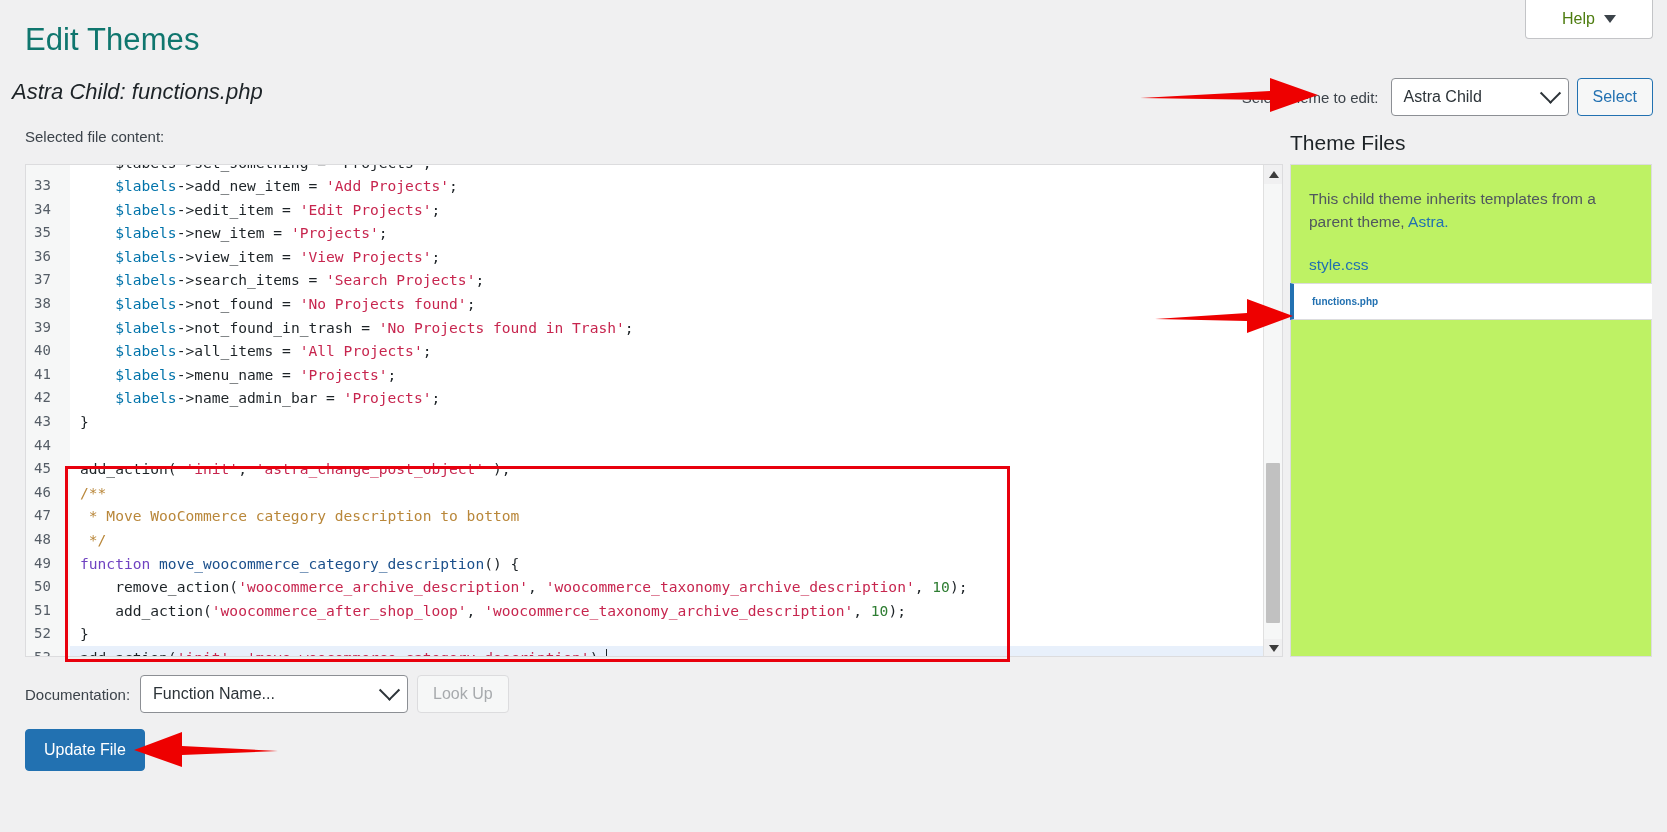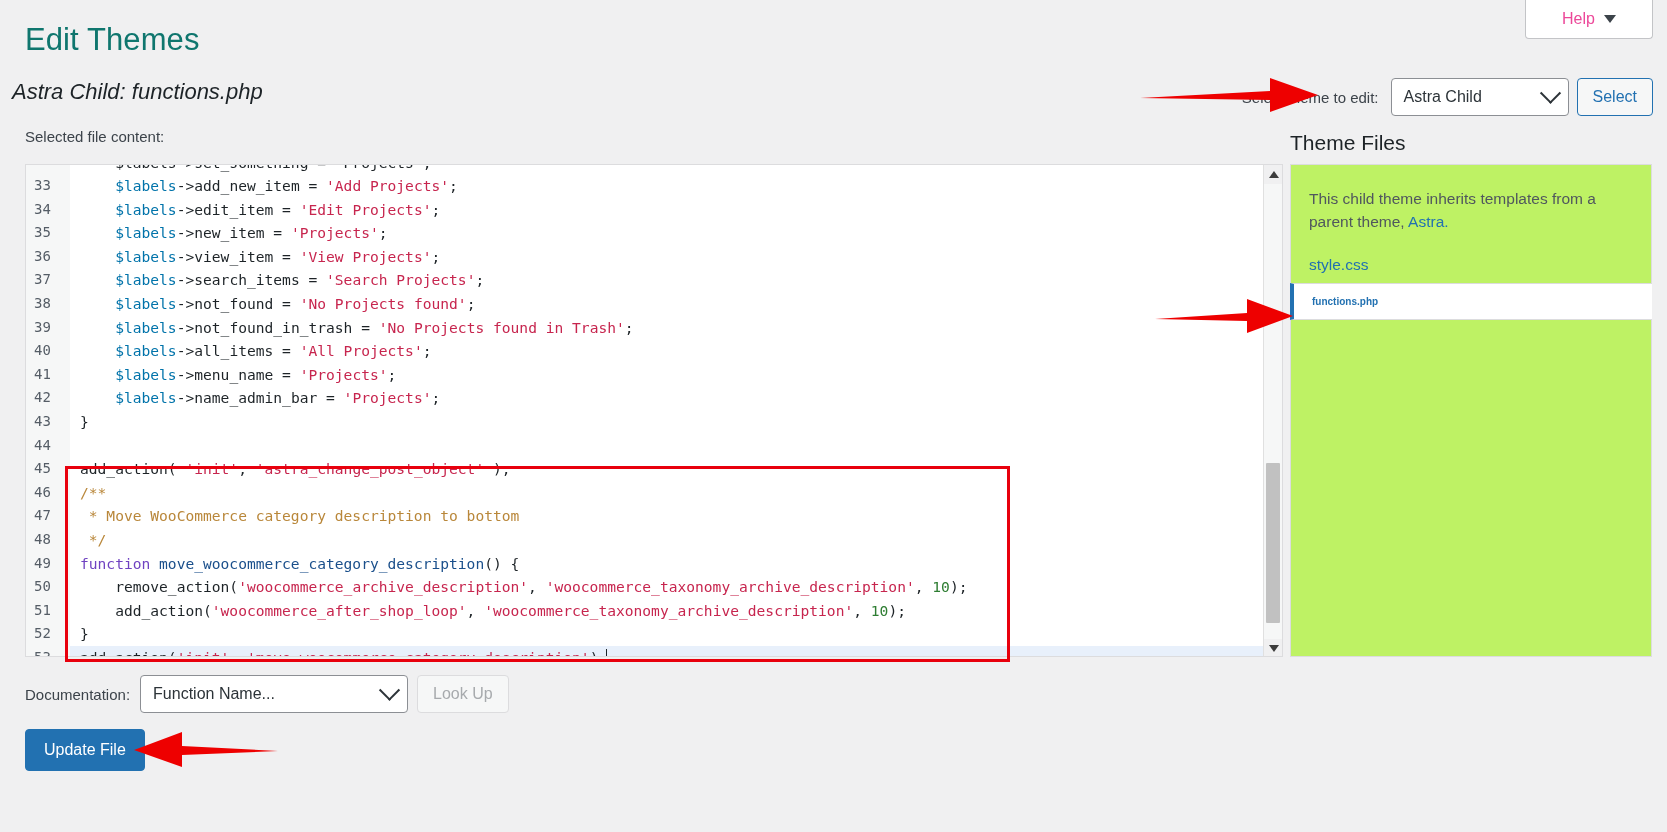--- a/index.html
+++ b/index.html
@@ -27,21 +27,21 @@
     height: 38px;
     background: #fff;
     border: 1px solid #c3c4c7;
     border-top: none;
     border-radius: 0 0 4px 4px;
     display: flex;
     align-items: center;
     justify-content: center;
     gap: 9px;
     font-size: 16px;
-    color: #ec4899;
+    color: #4d7c0f;
     cursor: pointer;
   }
   .help-caret {
     width: 0; height: 0;
     border-left: 6px solid transparent;
     border-right: 6px solid transparent;
     border-top: 8px solid #3c434a;
   }
 
   

